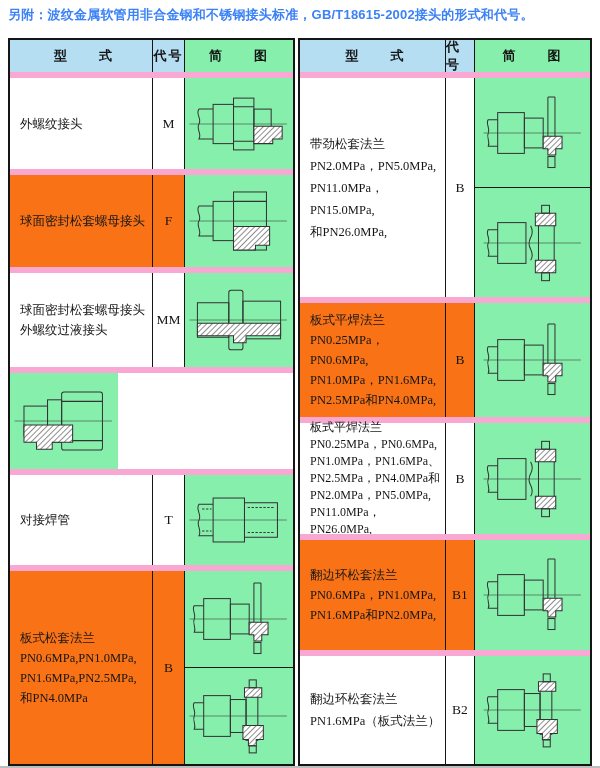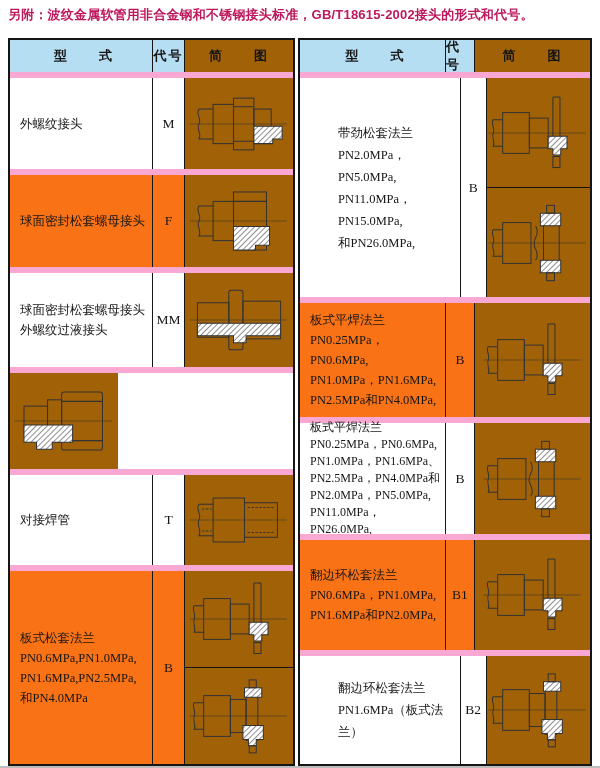--- a/index.html
+++ b/index.html
@@ -3,46 +3,46 @@
 <meta charset="utf-8">
 <style>
   html,body { margin:0; padding:0; }
   body {
     width:600px; height:768px; position:relative; background:#ffffff;
     font-family:"Liberation Sans","DejaVu Sans",sans-serif; color:#151515;
     overflow:hidden;
   }
   .title {
     position:absolute; left:8px; top:6px; width:586px;
-    font-size:13px; font-weight:bold; letter-spacing:0.2px; color:#be185d;
+    font-size:13px; font-weight:bold; letter-spacing:0.2px; color:#3b82f6;
   }
   .tbl {
     position:absolute; top:38px; height:724px;
     border:2px solid #151515; background:#fff;
     display:flex; flex-direction:column; box-sizing:content-box;
   }
   .tbl-left  { left:8px;  width:283px; }
   .tbl-right { left:298px; width:290px; }
   .row { display:flex; border-top:6px solid #f9a8d4; flex-shrink:0; box-sizing:border-box; }
   .row.first { border-top:none; }
   .hdr { background:#b5def2; height:32px; }
   .hdr .cell { display:flex; align-items:center; justify-content:center;
                font-size:13px; font-weight:bold; letter-spacing:2px; }
   .cell { box-sizing:border-box; }
   .c1 { display:flex; flex-direction:column; justify-content:center;
         padding:4px 4px 4px 10px; font-size:12.5px; line-height:20px;
         font-family:"Liberation Serif","DejaVu Serif",serif; }
   .c2 { border-left:1px solid #151515; border-right:1px solid #151515;
         display:flex; align-items:center; justify-content:center;
         font-family:"Liberation Serif","DejaVu Serif",serif; font-size:13.5px; }
-  .c3 { display:flex; flex-direction:column; align-items:stretch; background:#a16207; }
+  .c3 { display:flex; flex-direction:column; align-items:stretch; background:#86efac; }
   .tbl-left  .c1 { width:142px; } .tbl-left  .c2 { width:33px; } .tbl-left  .c3 { width:108px; }
   .tbl-right .c1 { width:145px; } .tbl-right .c2 { width:30px; } .tbl-right .c3 { width:115px; }
   .hl { background:#f97316; }
-  .lh22 .c1 { line-height:22px;margin-left:28px; }
+  .lh22 .c1 { line-height:22px; }
   .lh17 .c1 { line-height:17px; font-size:12px; }
   .dwrap { flex:1; display:flex; align-items:center; justify-content:center; }
   .sub { display:flex; align-items:center; justify-content:center; }
   .sub.second { border-top:1px solid #151515; }
   .dsvg { width:102px; height:80px; }
   .dsvg.tall { height:92px; }
   .diagram-stroke { stroke:#333; fill:none; stroke-width:1.3; }
   .centerline { stroke:#333; stroke-width:0.7; }
   .bottom-edge { position:absolute; left:0; bottom:0; width:600px; height:2px; background:#bdbdbd; }
 </style>

